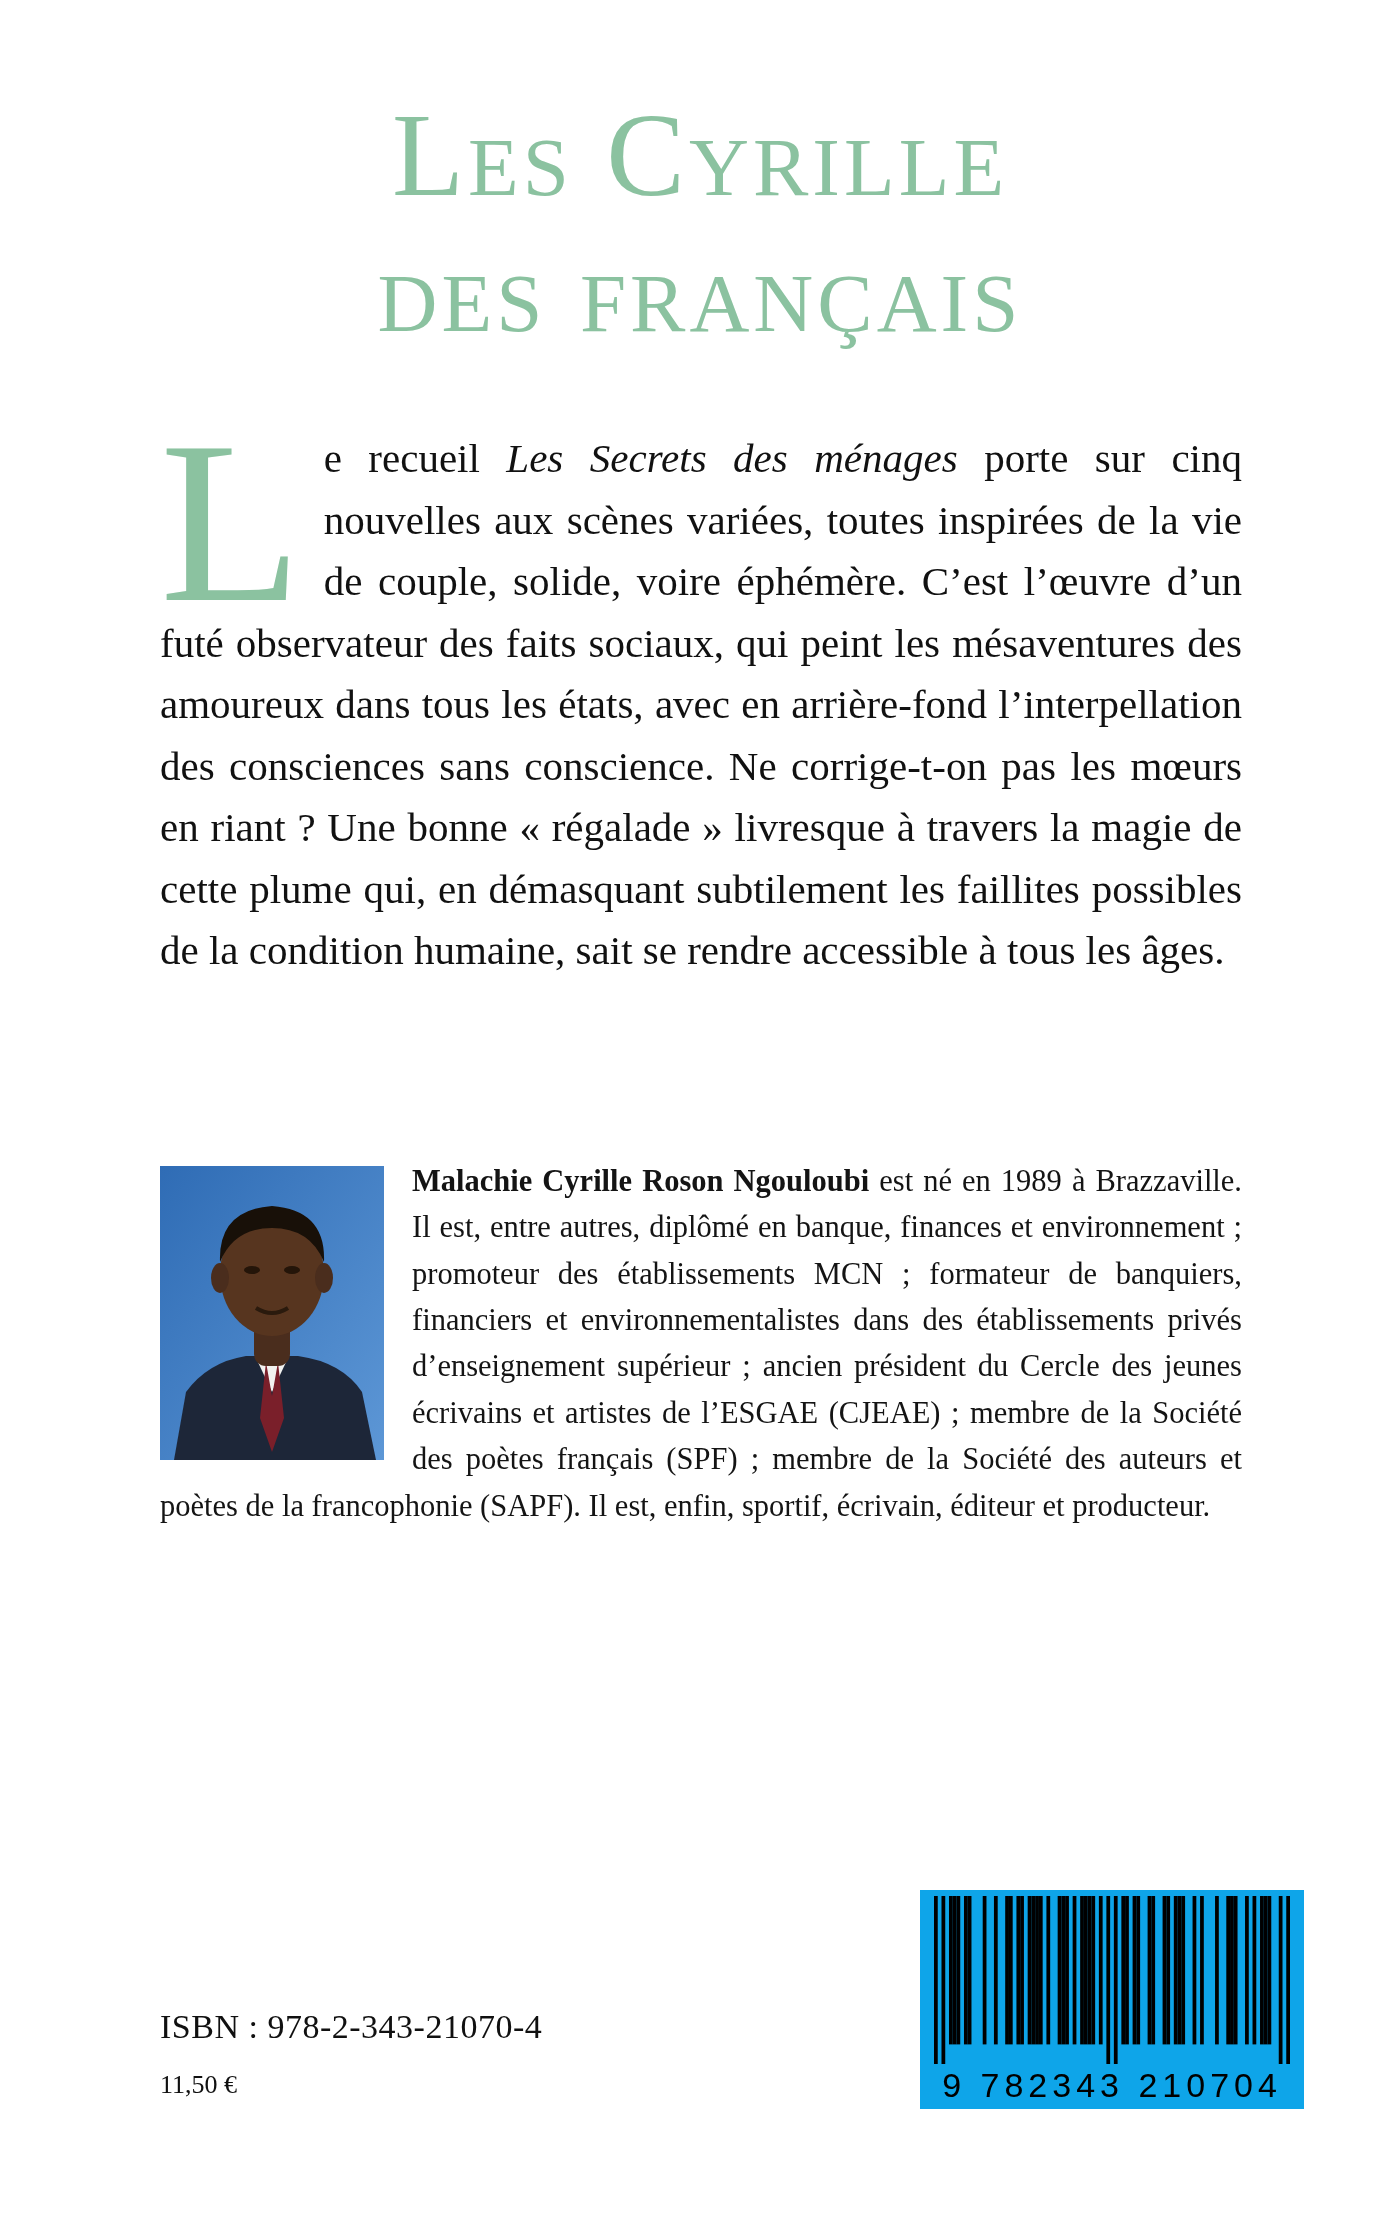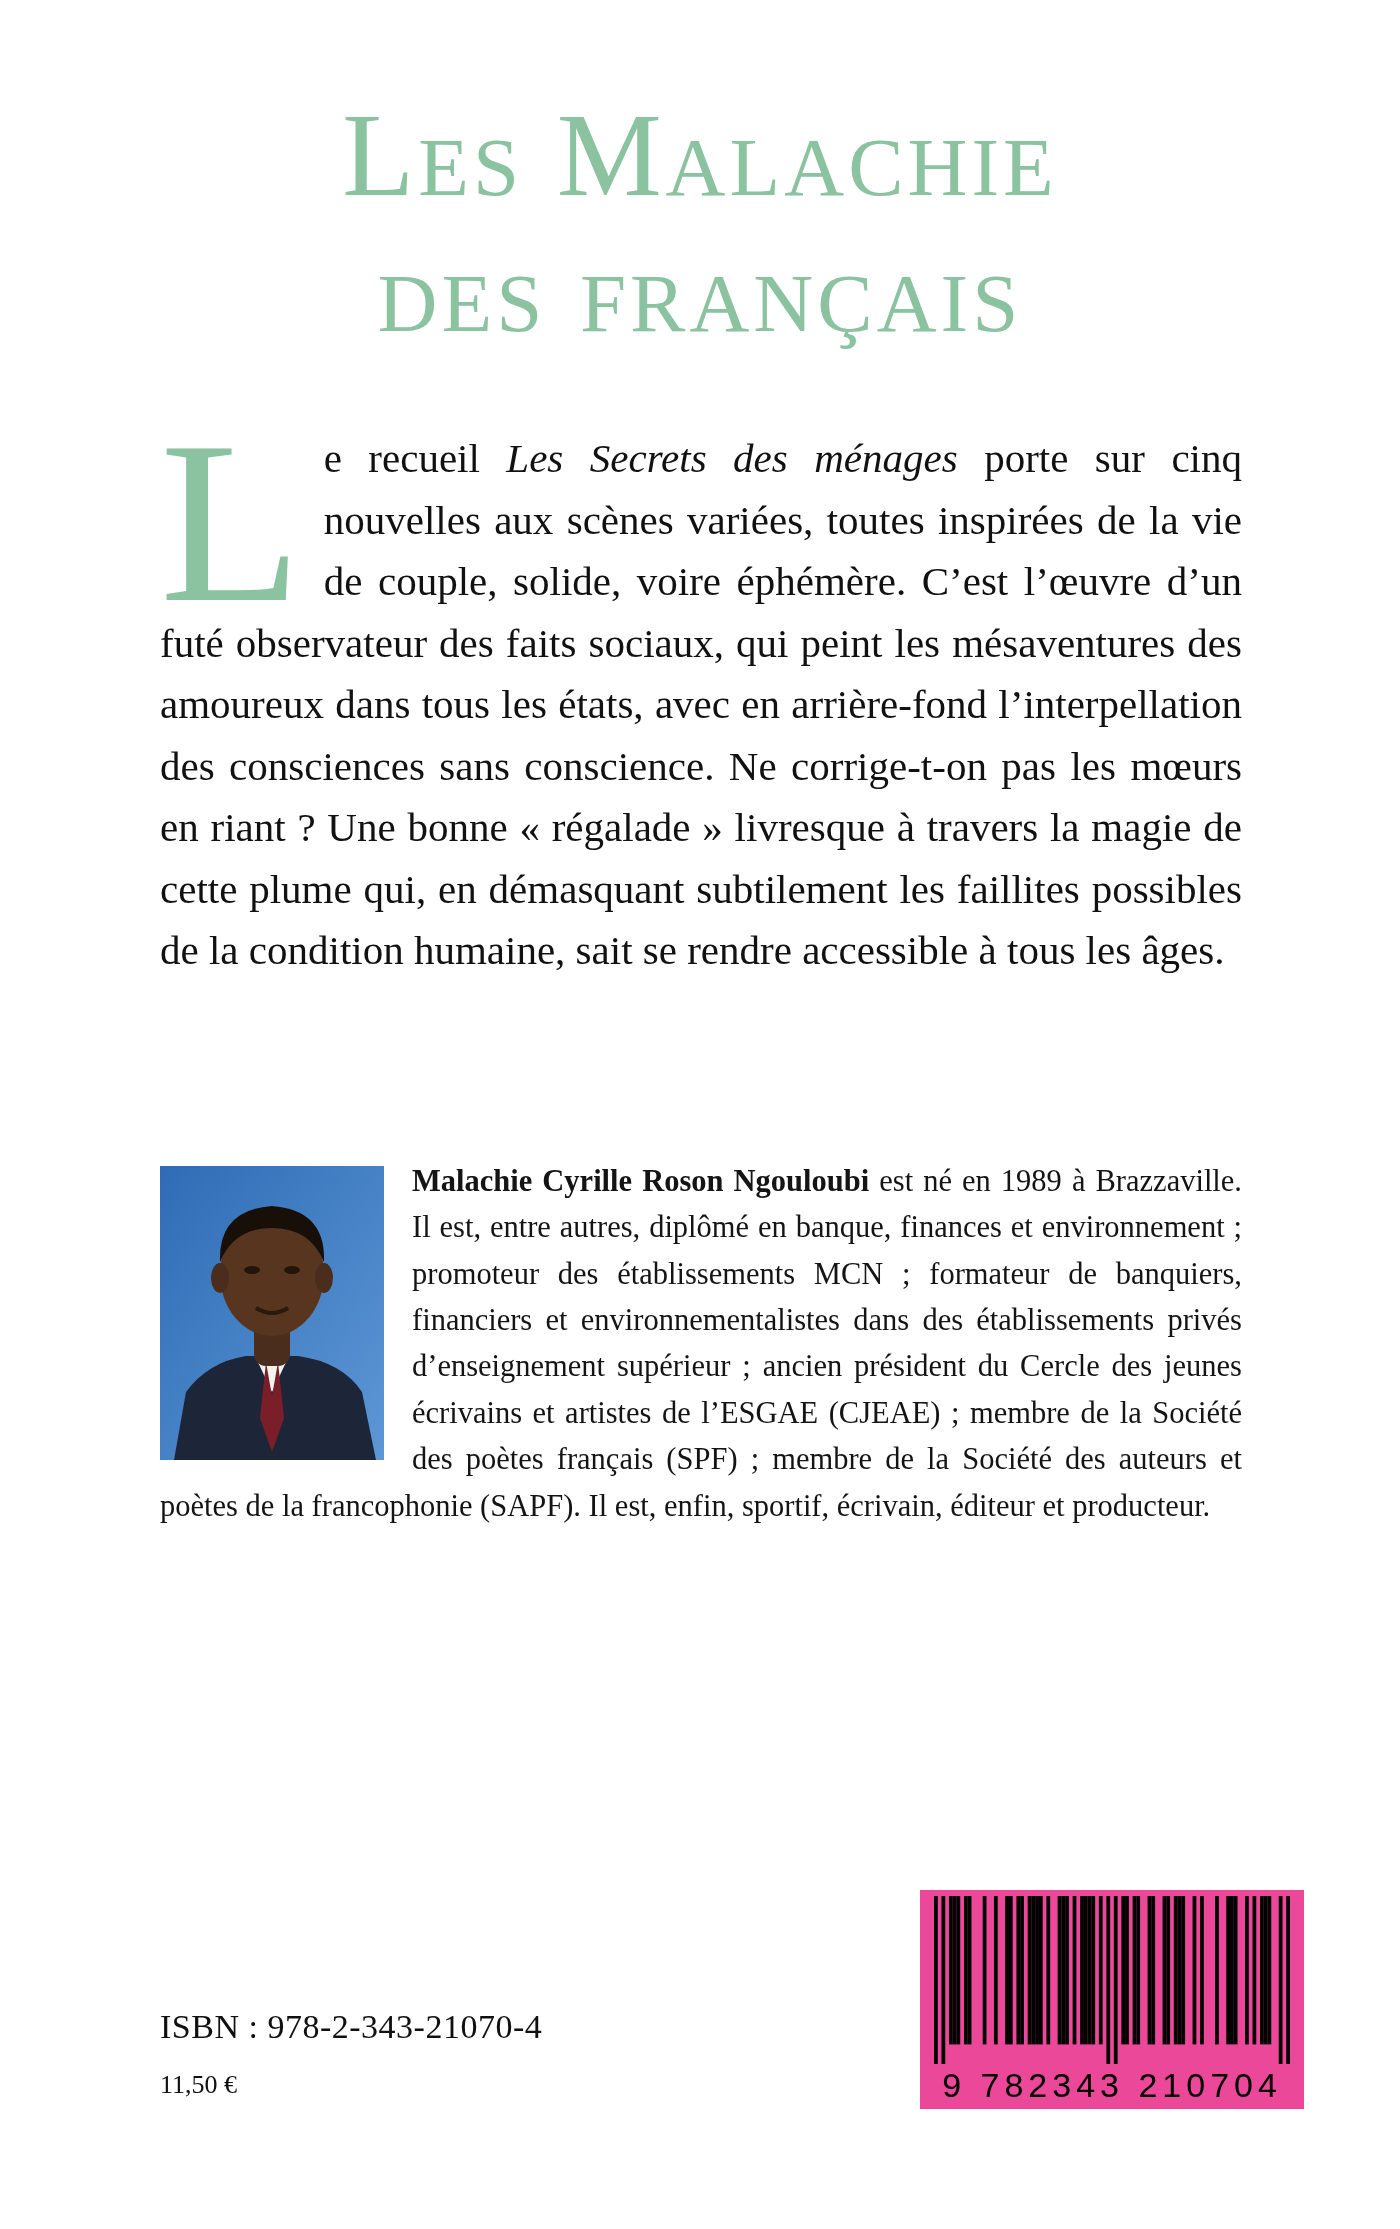--- a/index.html
+++ b/index.html
@@ -76,39 +76,39 @@
     position: absolute;
     left: 160px; top: 2070px;
     font-size: 26px;
   }
 
   
   .barcode-box {
     position: absolute;
     right: 96px; top: 1890px;
     width: 384px;
-    background: #ec4899;
+    background: #0ea5e9;
     text-align: center;
     padding: 6px 8px 4px 8px;
   }
   .barcode-bars { width: 356px; height: 168px; display: block; margin: 0 auto; }
   .barcode-number {
     font-family: "Liberation Sans", sans-serif;
     font-size: 34px;
     letter-spacing: 5px;
     margin-top: 2px;
     color: #000;
     white-space: nowrap;
   }
 </style>
 </head>
 <body>
 
 <div class="title-block">
-  <div class="title-line">Les Malachie</div>
+  <div class="title-line">Les Cyrille</div>
   <div class="title-line">des français</div>
 </div>
 
 <div class="synopsis">
   <span class="dropcap">L</span><span><span class="seg-normal">e recueil </span><span class="seg-italic">Les Secrets des ménages</span><span class="seg-normal"> porte sur cinq nouvelles aux scènes variées, toutes inspirées de la vie de couple, solide, voire éphémère. C’est l’œuvre d’un futé observateur des faits sociaux, qui peint les mésaventures des amoureux dans tous les états, avec en arrière-fond l’interpellation des consciences sans conscience. Ne corrige-t-on pas les mœurs en riant ? Une bonne « régalade » livresque à travers la magie de cette plume qui, en démasquant subtilement les faillites possibles de la condition humaine, sait se rendre accessible à tous les âges.</span></span>
 </div>
 
 <div class="bio">
   <div class="photo">
     <svg viewBox="0 0 224 294" preserveAspectRatio="none" aria-hidden="true">

